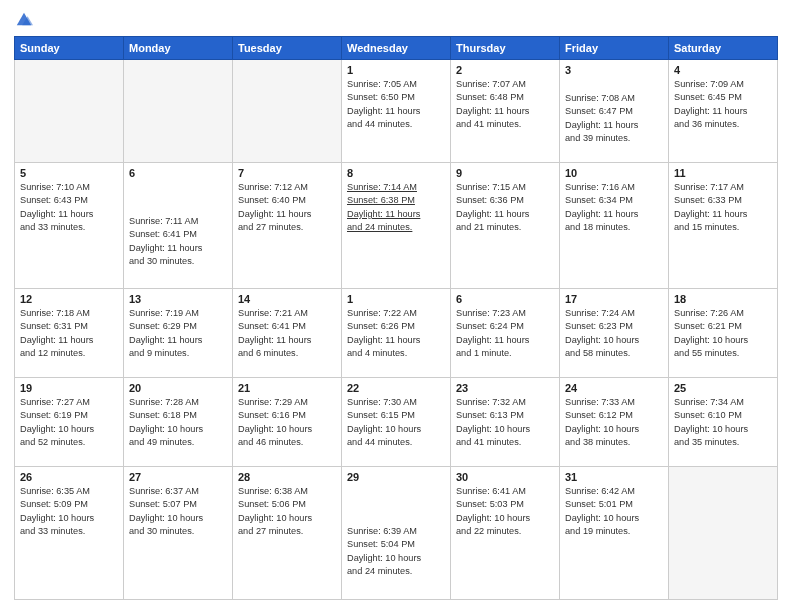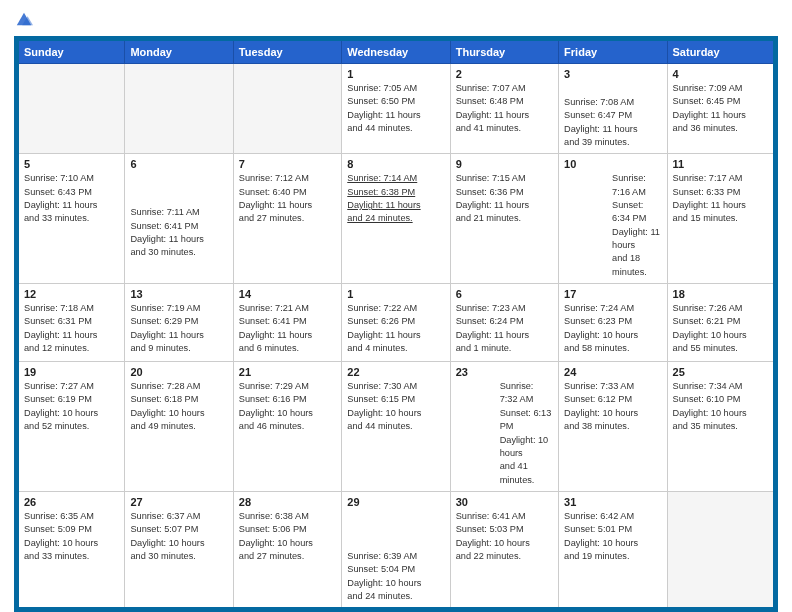--- a/index.html
+++ b/index.html
@@ -44,21 +44,21 @@
       color: #222;
       line-height: 1.1;
     }
     .location-title {
       font-size: 14px;
       color: #444;
       margin-top: 2px;
     }
     .calendar {
       flex: 1;
-      border: 5px solid #0369a1;
+      border: 1px solid #0369a1;
       border-collapse: collapse;
       width: 100%;
       table-layout: fixed;
     }
     .calendar th {
       background: #2563cc;
       color: #fff;
       font-size: 11px;
       font-weight: bold;
       text-align: left;
@@ -192,21 +192,21 @@
           </td>
           <td>
             <span class="day-number">9</span>
             <div class="day-info" style="white-space: pre-line;">Sunrise: 7:15 AM
 Sunset: 6:36 PM
 Daylight: 11 hours
 and 21 minutes.</div>
           </td>
           <td>
             <span class="day-number">10</span>
-            <div class="day-info" style="white-space: pre-line; margin-left: 48px;">Sunrise: 7:16 AM
+            <div class="day-info" style="white-space: pre-line;">Sunrise: 7:16 AM
 Sunset: 6:34 PM
 Daylight: 11 hours
 and 18 minutes.</div>
           </td>
           <td>
             <span class="day-number">11</span>
             <div class="day-info" style="white-space: pre-line;">Sunrise: 7:17 AM
 Sunset: 6:33 PM
 Daylight: 11 hours
 and 15 minutes.</div>
@@ -287,21 +287,21 @@
           </td>
           <td>
             <span class="day-number">22</span>
             <div class="day-info" style="white-space: pre-line;">Sunrise: 7:30 AM
 Sunset: 6:15 PM
 Daylight: 10 hours
 and 44 minutes.</div>
           </td>
           <td>
             <span class="day-number">23</span>
-            <div class="day-info" style="white-space: pre-line; margin-left: 44px;">Sunrise: 7:32 AM
+            <div class="day-info" style="white-space: pre-line;">Sunrise: 7:32 AM
 Sunset: 6:13 PM
 Daylight: 10 hours
 and 41 minutes.</div>
           </td>
           <td>
             <span class="day-number">24</span>
             <div class="day-info" style="white-space: pre-line;">Sunrise: 7:33 AM
 Sunset: 6:12 PM
 Daylight: 10 hours
 and 38 minutes.</div>

